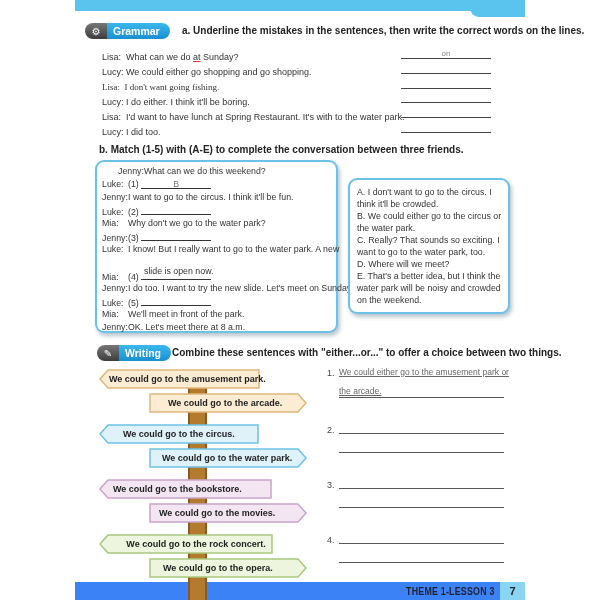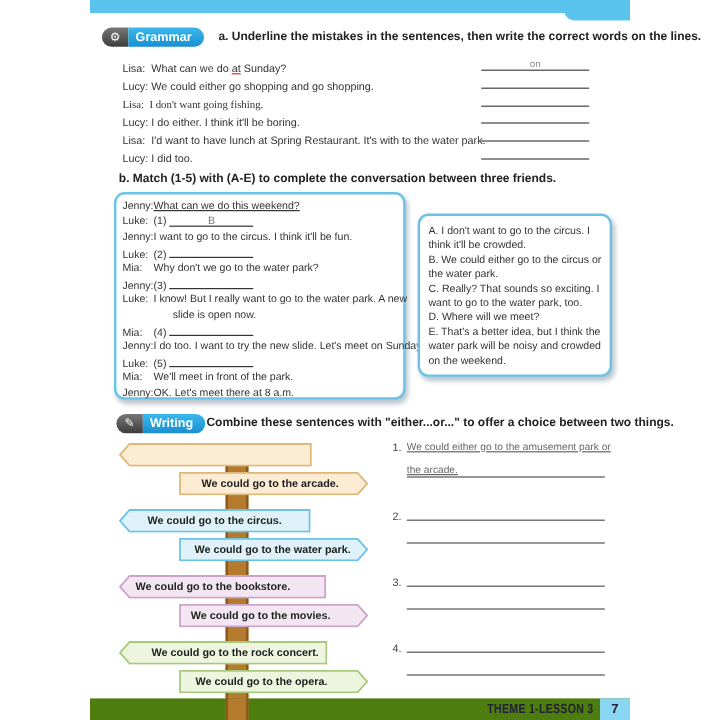--- a/index.html
+++ b/index.html
@@ -16,21 +16,21 @@
   .box { position: absolute; border: 2px solid #6cc2e6; border-radius: 9px; background: #fff; box-shadow: 2px 3px 4px #b9c5cc; }
   .dlg { position: absolute; font-size: 8.8px; color: #333; white-space: nowrap; }
   .blank { display:inline-block; width: 70px; border-bottom: 1px solid #333; text-align:center; color:#777; height: 10px; line-height: 10px; }
   .opt { position: absolute; font-size: 8.8px; color: #333; line-height: 12px; }
   .post { position: absolute; left: 188px; top: 370px; width: 19px; height: 230px; background: #b47a2e; border-left: 2px solid #8e5a1c; border-right: 2px solid #8e5a1c; }
   .sign { position: absolute; height: 20px; font-size: 9px; font-weight: bold; color: #222; display: flex; align-items: center; white-space: nowrap; }
   .sign svg { position: absolute; left: 0; top: 0; }
   .sign span { position: relative; }
   .w-num { position: absolute; font-size: 9px; color: #444; }
   .w-line { position: absolute; border-bottom: 1px solid #555; width: 165px; height: 12px; font-size: 8.5px; color: #666; text-decoration: underline; white-space: nowrap; }
-  .footer { position: absolute; left: 75px; top: 582px; width: 450px; height: 18px; background: #4d7c0f; }
+  .footer { position: absolute; left: 75px; top: 582px; width: 450px; height: 18px; background: #3b82f6; }
   .footer-text { position: absolute; right: 30px; top: 3px; font-size: 11px; font-weight: bold; color: #223; letter-spacing: 0.3px; transform: scaleX(0.8); transform-origin: right; }
   .footer-page { position: absolute; right: 0; top: 0; width: 25px; height: 18px; background: #8ad6f2; font-size: 11px; font-weight: bold; color:#223; text-align:center; line-height: 18px; }
 </style>
 </head>
 <body>
 
 <div class="top-band"></div>
 <div class="top-tab"></div>
 
 <div class="badge" style="left:85px; top:23px;">
@@ -52,28 +52,28 @@
   <div class="answer-line" style="left:401px; top:79px;"></div>
   <div class="answer-line" style="left:401px; top:93px;"></div>
   <div class="answer-line" style="left:401px; top:108px;"></div>
   <div class="answer-line" style="left:401px; top:123px;"></div>
 </div>
 
 <div class="instr" style="left:99px; top:144px;">b. Match (1-5) with (A-E) to complete the conversation between three friends.</div>
 
 <div class="box" style="left:95px; top:160px; width:243px; height:173px;"></div>
 <div>
-  <div class="dlg" style="left:102px; top:166px;text-decoration:underline;"><span style="display:inline-block;width:26px">Jenny:</span><span>What can we do this weekend?</span></div>
+  <div class="dlg" style="left:118px; top:166px;"><span style="display:inline-block;width:26px">Jenny:</span><span>What can we do this weekend?</span></div>
   <div class="dlg" style="left:102px; top:179px;"><span style="display:inline-block;width:26px">Luke:</span><span>(1)</span> <span class="blank">B</span></div>
   <div class="dlg" style="left:102px; top:192px;"><span style="display:inline-block;width:26px">Jenny:</span><span>I want to go to the circus. I think it'll be fun.</span></div>
   <div class="dlg" style="left:102px; top:205px;"><span style="display:inline-block;width:26px">Luke:</span><span>(2)</span> <span class="blank"></span></div>
   <div class="dlg" style="left:102px; top:218px;"><span style="display:inline-block;width:26px">Mia:</span><span>Why don't we go to the water park?</span></div>
   <div class="dlg" style="left:102px; top:231px;"><span style="display:inline-block;width:26px">Jenny:</span><span>(3)</span> <span class="blank"></span></div>
   <div class="dlg" style="left:102px; top:244px;"><span style="display:inline-block;width:26px">Luke:</span><span>I know! But I really want to go to the water park. A new</span></div>
-  <div class="dlg" style="left:128px; top:257px;padding-left:16px;">slide is open now.</div>
+  <div class="dlg" style="left:128px; top:266px;padding-left:16px;">slide is open now.</div>
   <div class="dlg" style="left:102px; top:270px;"><span style="display:inline-block;width:26px">Mia:</span><span>(4)</span> <span class="blank"></span></div>
   <div class="dlg" style="left:102px; top:283px;"><span style="display:inline-block;width:26px">Jenny:</span><span>I do too. I want to try the new slide. Let's meet on Sunday.</span></div>
   <div class="dlg" style="left:102px; top:296px;"><span style="display:inline-block;width:26px">Luke:</span><span>(5)</span> <span class="blank"></span></div>
   <div class="dlg" style="left:102px; top:309px;"><span style="display:inline-block;width:26px">Mia:</span><span>We'll meet in front of the park.</span></div>
   <div class="dlg" style="left:102px; top:322px;"><span style="display:inline-block;width:26px">Jenny:</span><span>OK. Let's meet there at 8 a.m.</span></div>
 </div>
 
 <div class="box" style="left:348px; top:178px; width:162px; height:136px;"></div>
 <div>
   <div class="opt" style="left:357px; top:186px; width:148px;">A. I don't want to go to the circus. I think it'll be crowded.</div>
@@ -88,20 +88,21 @@
   <div class="badge-label">Writing</div>
 </div>
 <div class="instr" style="left:172px; top:347px;">Combine these sentences with "either...or..." to offer a choice between two things.</div>
 
 <div class="post"></div>
 
 <div class="sign" style="left:99px; top:369px; width:161px;">
   <svg width="161" height="20">
       <polygon points="9,1 160,1 160,19 9,19 1,10" fill="#fbecd3" stroke="#e0b77a" stroke-width="1.5"></polygon>
     </svg>
+  <span style="margin-left:10px">We could go to the amusement park.</span>
 </div>
 <div class="sign" style="left:149px; top:393px; width:158px;">
   <svg width="158" height="20">
       <polygon points="1,1 149,1 157,10 149,19 1,19" fill="#fbecd3" stroke="#e0b77a" stroke-width="1.5"></polygon>
     </svg>
   <span style="margin-left:19px">We could go to the arcade.</span>
 </div>
 <div class="sign" style="left:99px; top:424px; width:160px;">
   <svg width="160" height="20">
       <polygon points="9,1 159,1 159,19 9,19 1,10" fill="#dff1f9" stroke="#6cc2e6" stroke-width="1.5"></polygon>

